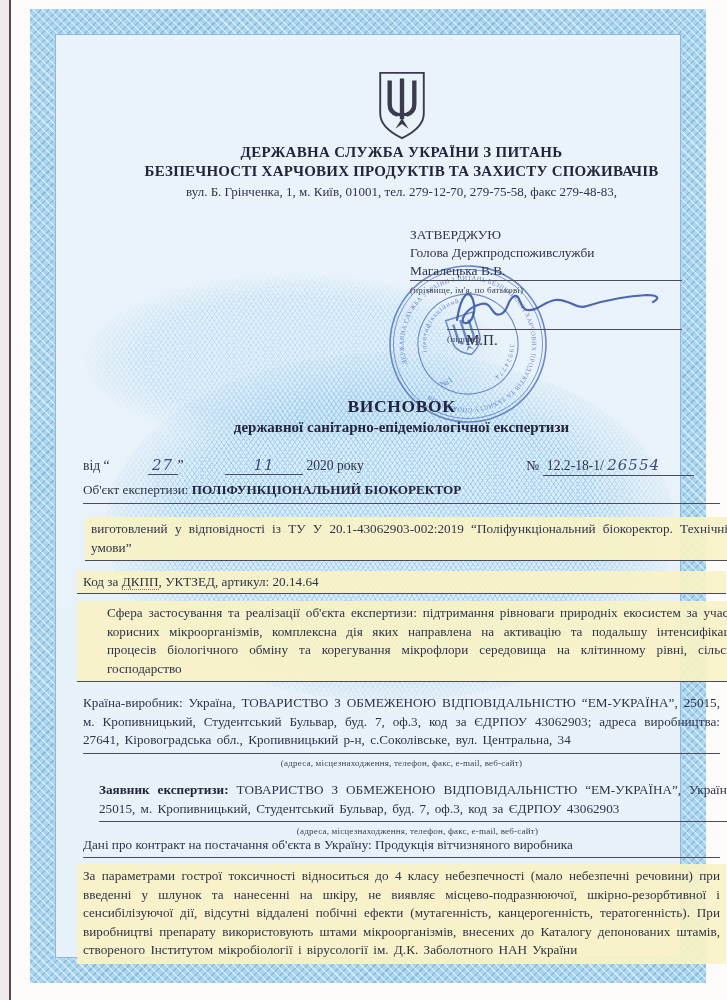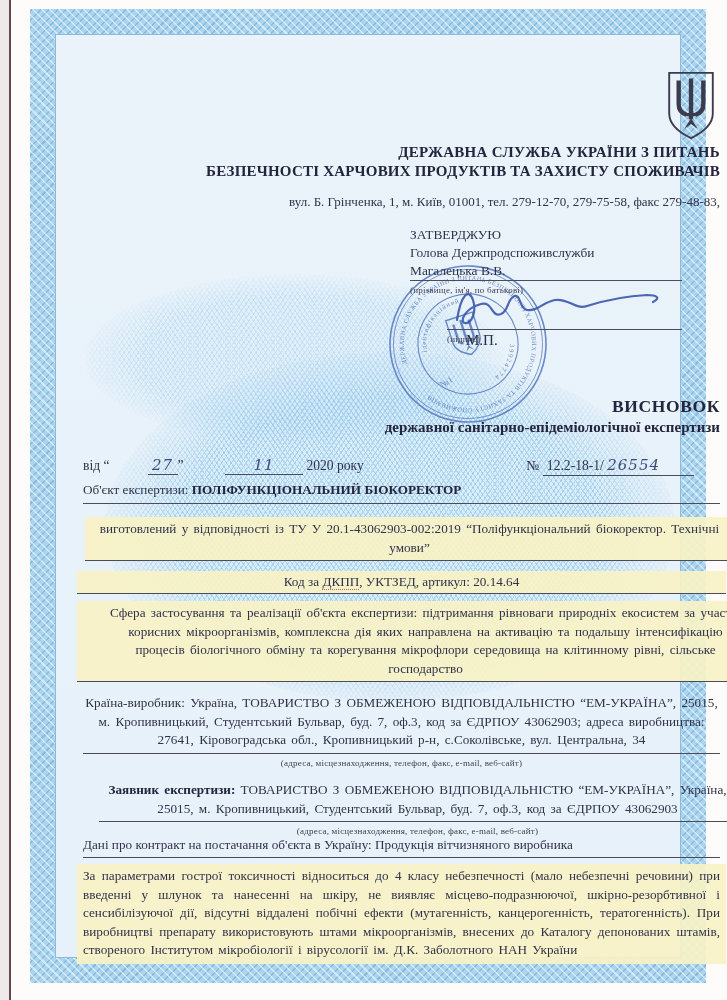--- a/index.html
+++ b/index.html
@@ -32,35 +32,35 @@
       repeating-linear-gradient(-55deg, rgba(126,186,228,.45) 0 1px, transparent 1px 4px);
     background-color:rgba(190,225,248,.35);
     -webkit-mask:radial-gradient(ellipse at center,#000 52%,transparent 74%);
             mask:radial-gradient(ellipse at center,#000 52%,transparent 74%);
   }
   .rosette.big{left:50px;top:318px;width:570px;height:350px;}
   .rosette.top{left:30px;top:240px;width:420px;height:170px;opacity:.55;}
   
   .content{position:absolute;left:28px;top:24px;width:637px;height:926px;font-size:13.2px;}
   .abs{position:absolute;}
-  .centered{left:0;width:100%;text-align:right;}
+  .centered{left:0;width:100%;text-align:center;}
   .b{font-weight:bold;color:#23253c;}
   .jst{text-align:justify;line-height:18.5px;word-spacing:2px;}
   .rule{border-bottom:1px solid #4c4c58;}
   .cap{font-size:9px;color:#3c3e4e;text-align:center;letter-spacing:.2px;}
   .yellow{background:rgba(248,242,198,.93);padding:3px 6px 4px 6px;margin-left:-6px;margin-right:-6px;}
   .hand{
     font-family:"DejaVu Serif",serif;font-style:italic;
     color:#3d4a78;font-size:15px;letter-spacing:1px;
   }
   .u-dot{border-bottom:1px dotted #b06a5a;}
   
   .org1{top:86px;font-size:15px;letter-spacing:.3px;}
   .org2{top:105px;font-size:15px;letter-spacing:.2px;}
-  .addr{top:126px;font-size:13px;margin-top:10px;}
+  .addr{top:126px;font-size:13px;}
   .email{top:144px;font-size:13px;}
   
   .approve{top:168px;left:327px;width:300px;line-height:18px;font-size:13.4px;z-index:3;}
   .name-line{border-bottom:1px solid #4c4c58;display:block;width:272px;}
   .approve .cap{text-align:left;width:272px;}
   .sig-line{display:block;width:235px;border-bottom:1px solid #4c4c58;height:30px;margin-left:37px;}
   .sig-cap{width:235px;margin-left:37px;}
   .mp{top:274px;left:383px;font-size:15px;z-index:3;color:#2c2e44;}
   
   .stamp{top:194px;left:293px;width:184px;height:184px;z-index:2;opacity:.85;transform:rotate(-18deg);}
@@ -76,21 +76,21 @@
   
   .object{top:424px;left:0;width:100%;padding-bottom:5px;z-index:3;}
   
   .sec-tu{top:459px;left:8px;width:100%;z-index:1;}
   .sec-code{top:513px;left:0;width:100%;z-index:1;}
   .sec-scope{top:543px;left:0;width:100%;z-index:1;padding-left:30px;}
   .sec-prod{top:636px;left:0;width:100%;z-index:1;line-height:18px;}
   .sec-appl{top:723px;left:16px;width:100%;z-index:1;line-height:18.5px;}
   .sec-contract{top:779px;left:0;width:100%;padding-bottom:4px;z-index:1;}
   .sec-crit{top:806px;left:0;width:100%;z-index:1;line-height:19px;}
-  .pad-rule{padding-bottom:3px;text-align:center;}
+  .pad-rule{padding-bottom:3px;}
   svg text{font-family:"Liberation Serif",serif;}
 </style>
 </head>
 <body>
 
 <div class="scan-strip"></div>
 <div class="scan-line"></div>
 
 <div class="cert">
   <div class="inner">

